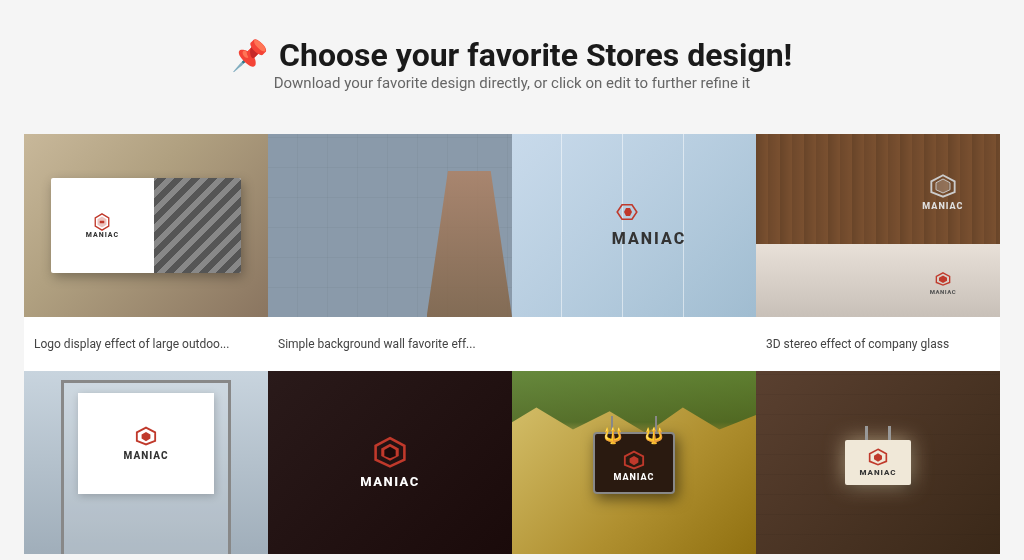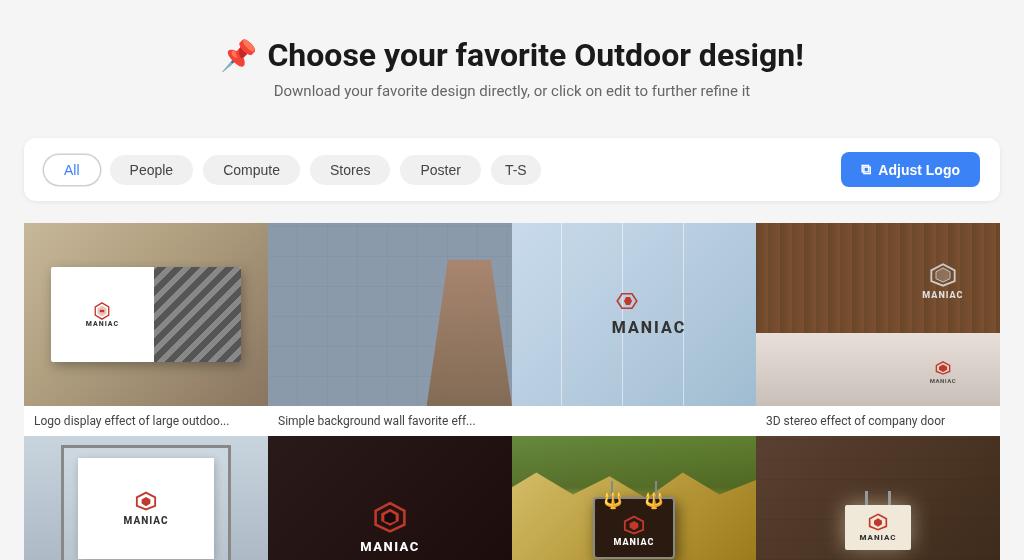--- a/index.html
+++ b/index.html
@@ -31,21 +31,20 @@
       align-items: center;
       justify-content: center;
       gap: 10px;
     }
     .header-title .pin-icon {
       font-size: 30px;
     }
     .header-subtitle {
       font-size: 15px;
       color: #666;
-      margin-top: 8px;
     }
 
     
     .filter-bar-wrapper {
       background: #fff;
       border-radius: 12px;
       margin: 18px 24px 0;
       padding: 14px 20px;
       display: flex;
       align-items: center;
@@ -256,21 +255,21 @@
       width: 100%;
       height: 100%;
       background: linear-gradient(135deg, #5a4030 0%, #3a2818 100%);
       position: relative;
       display: flex;
       align-items: center;
       justify-content: center;
     }
 
     .design-caption {
-      padding: 8px 10px;
+      padding: 20px 10px;
       font-size: 12px;
       color: #444;
       background: #fff;
       white-space: nowrap;
       overflow: hidden;
       text-overflow: ellipsis;
     }
     .maniac-white {
       font-size: 13px;
       font-weight: 800;
@@ -284,37 +283,25 @@
     }
   </style>
 </head>
 <body>
 
 <div class="page-wrapper">
 
   <div class="header">
     <h1 class="header-title">
       <span class="pin-icon">📌</span>
-      <span>Choose your favorite Outdoor design!</span>
+      <span>Choose your favorite Stores design!</span>
     </h1>
     <p class="header-subtitle">Download your favorite design directly, or click on edit to further refine it</p>
   </div>
 
-  <div class="filter-bar-wrapper">
-    <button class="filter-pill active">All</button>
-    <button class="filter-pill">People</button>
-    <button class="filter-pill">Compute</button>
-    <button class="filter-pill">Stores</button>
-    <button class="filter-pill">Poster</button>
-    <button class="filter-pill-truncated">T-S</button>
-    <button class="adjust-logo-btn">
-      <span class="adjust-icon">⧉</span>
-      <span>Adjust Logo</span>
-    </button>
-  </div>
 
   <div class="design-grid">
 
     <div class="design-card">
       <div class="design-image-wrapper">
         <div class="mock-billboard">
           <div class="billboard-board">
             <div class="billboard-left">
               <svg class="hex-logo" width="18" height="18" viewBox="0 0 40 40">
                 <polygon points="20,2 35,11 35,29 20,38 5,29 5,11" fill="none" stroke="#c0392b" stroke-width="3"></polygon>
@@ -390,21 +377,21 @@
 
           <div style="position:absolute;bottom:12%;right:18%;display:flex;flex-direction:column;align-items:center;gap:2px;">
             <svg width="16" height="14" viewBox="0 0 60 50">
               <polygon points="30,2 55,15 55,38 30,48 5,38 5,15" fill="none" stroke="#c0392b" stroke-width="5"></polygon>
               <polygon points="30,12 45,20 45,32 30,40 15,32 15,20" fill="#c0392b"></polygon>
             </svg>
             <span style="font-size:6px;font-weight:800;letter-spacing:0.5px;color:#555;">MANIAC</span>
           </div>
         </div>
       </div>
-      <div class="design-caption">3D stereo effect of company door</div>
+      <div class="design-caption">3D stereo effect of company glass</div>
     </div>
 
     <div class="design-card">
       <div class="design-image-wrapper">
         <div class="mock-bus-stop">
           <div style="position:absolute;inset:0;background:linear-gradient(180deg,#c8d4de 0%,#a0aeba 100%);"></div>
 
           <div style="position:absolute;left:15%;top:5%;right:15%;bottom:0;border:3px solid #888;border-bottom:none;background:rgba(255,255,255,0.15);"></div>
 
           <div style="position:absolute;left:22%;top:12%;right:22%;height:55%;background:#fff;display:flex;flex-direction:column;align-items:center;justify-content:center;gap:4px;box-shadow:1px 2px 8px rgba(0,0,0,0.2);">

